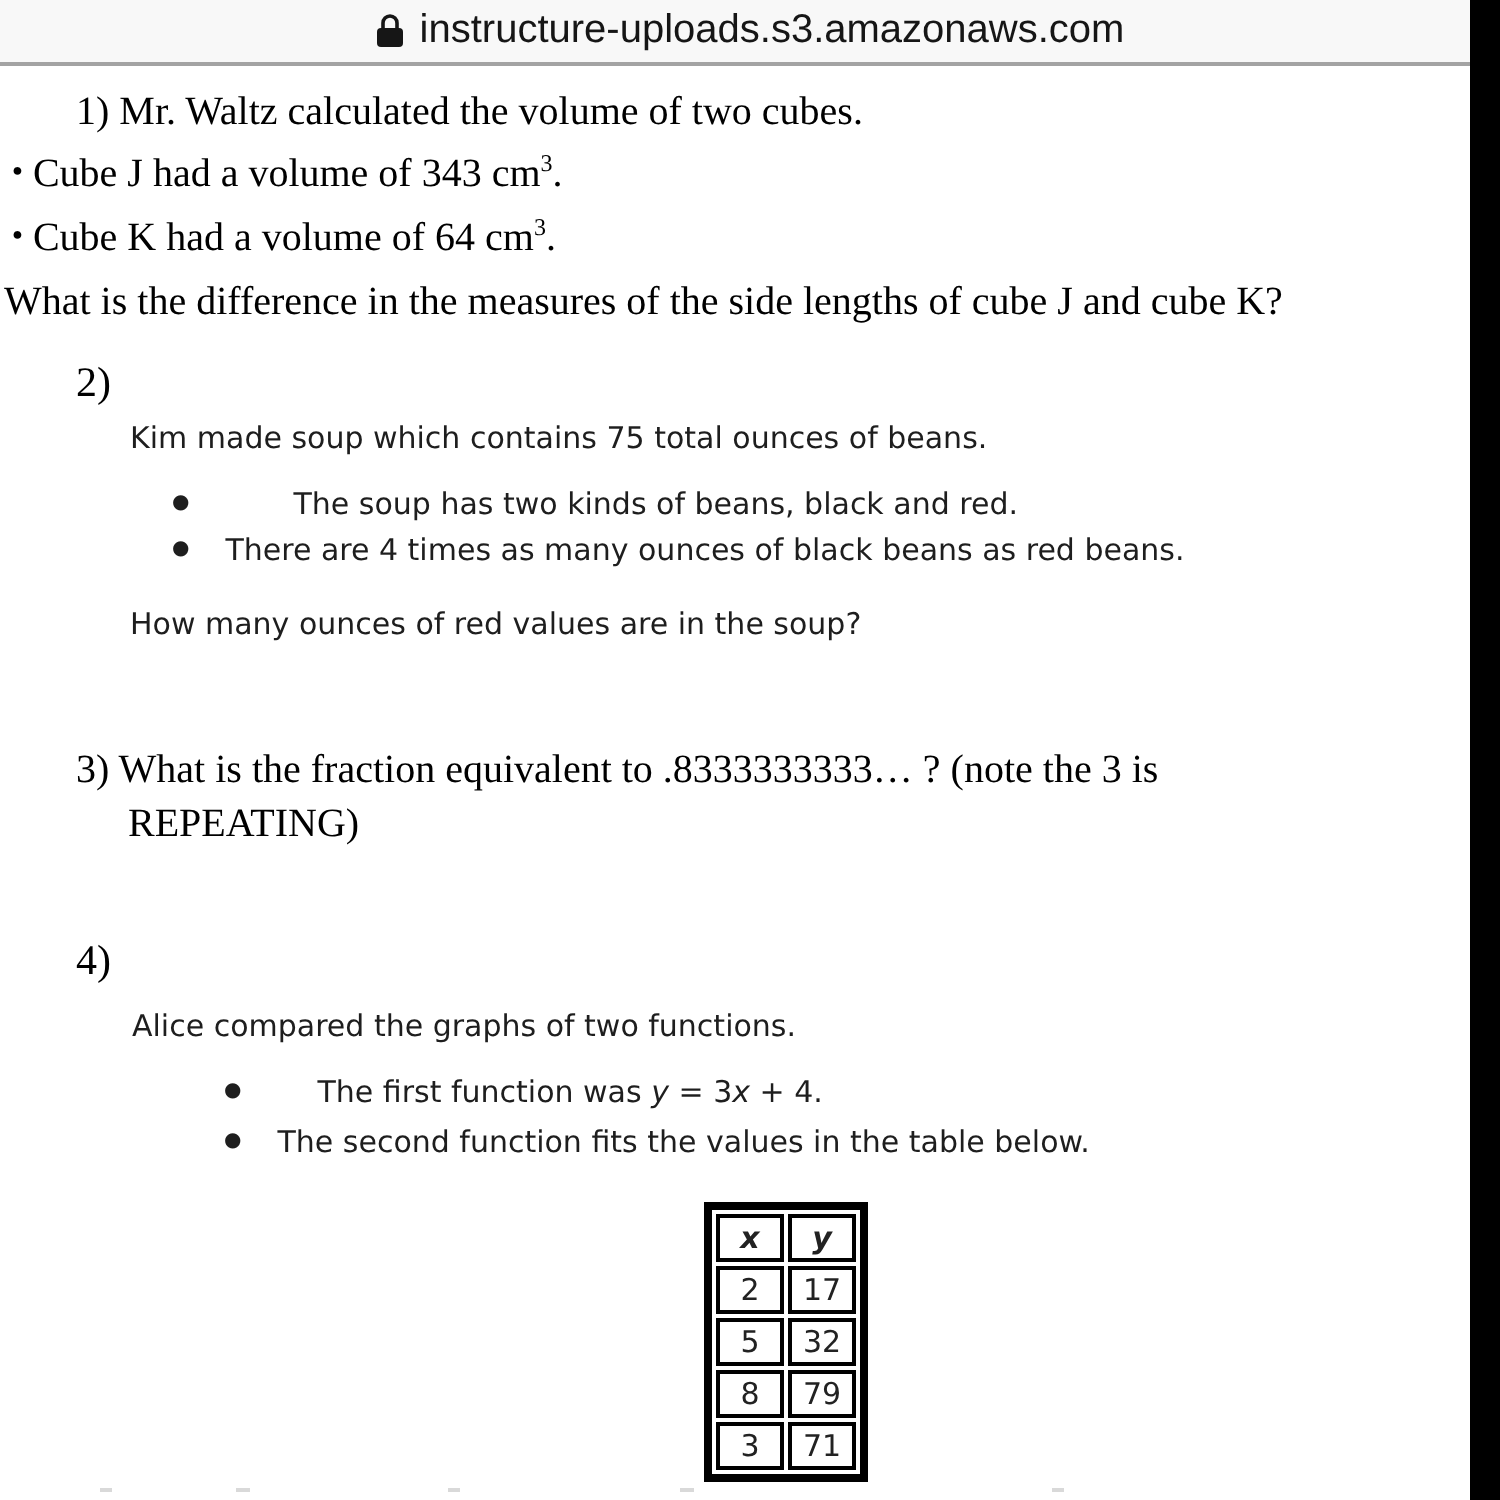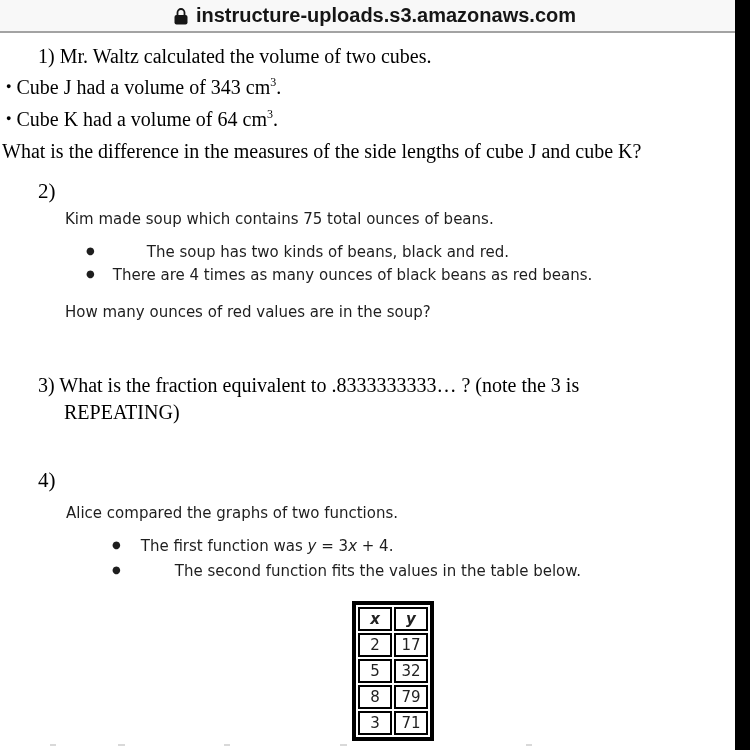--- a/index.html
+++ b/index.html
@@ -8,21 +8,21 @@
     background:#ffffff;
     font-family:"Liberation Serif", serif;
   }
   
   .urlbar {
     position:absolute; top:0; left:0; width:750px; height:33px;
     background:#f8f8f8; border-bottom:2px solid #a3a3a3;
     box-sizing:border-box;
     display:flex; align-items:center; justify-content:center; gap:8px;
     font-family:"Liberation Sans", sans-serif;
-    font-size:20px; color:#161616;font-weight:bold;
+    font-size:20px; color:#161616;
   }
   .lock { width:14px; height:17px; display:inline-block; }
   .letterbox {
     position:absolute; top:0; right:0; width:15px; height:750px;
     background:#000; z-index:50;
   }
   
   .abs { position:absolute; white-space:nowrap; }
   .serif { font-family:Liberation Serif, serif; font-size:20px; color:#000; }
   .serifnum { font-family:"Liberation Serif", serif; font-size:21px; color:#000; }
@@ -88,25 +88,25 @@
   <div class="abs sans" style="top:303px; left:65px;">How many ounces of red values are in the soup?</div>
 
   <div class="abs serif" style="top:374px; left:38px;">3) What is the fraction equivalent to .8333333333… ? (note the 3 is</div>
   <div class="abs serif" style="top:401px; left:64px;">REPEATING)</div>
 
   <div class="abs serifnum" style="top:468px; left:38px;">4)</div>
 
   <div class="abs sans" style="top:504px; left:66px;">Alice compared the graphs of two functions.</div>
 
   <div class="abs sans" style="top:537px; left:112px;">
-    <span class="dot2">●</span><span style="margin-left:20px;"><span>The first function was </span><span class="ital">y</span><span> = 3</span><span class="ital">x</span><span> + 4.</span></span>
+    <span class="dot2">●</span><span style="margin-left:38px;"><span>The first function was </span><span class="ital">y</span><span> = 3</span><span class="ital">x</span><span> + 4.</span></span>
   </div>
 
   <div class="abs sans" style="top:562px; left:112px;">
-    <span class="dot2">●</span><span style="margin-left:54px;">The second function fits the values in the table below.</span>
+    <span class="dot2">●</span><span style="margin-left:18px;">The second function fits the values in the table below.</span>
   </div>
 
   <table class="vals abs" style="top:601px; left:352px;">
     <tbody>
         <tr class="hdr">
       <td>x</td>
       <td>y</td>
     </tr>
     <tr>
       <td>2</td>

